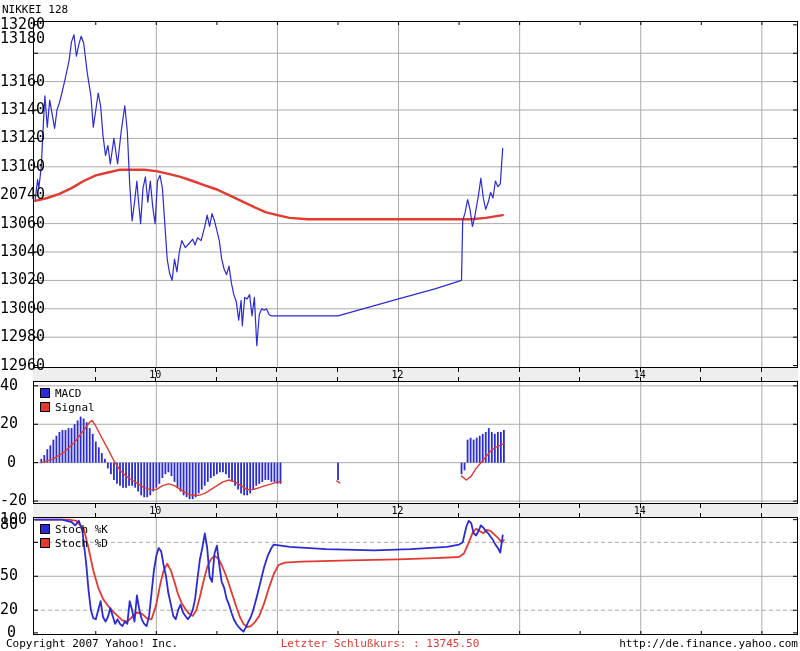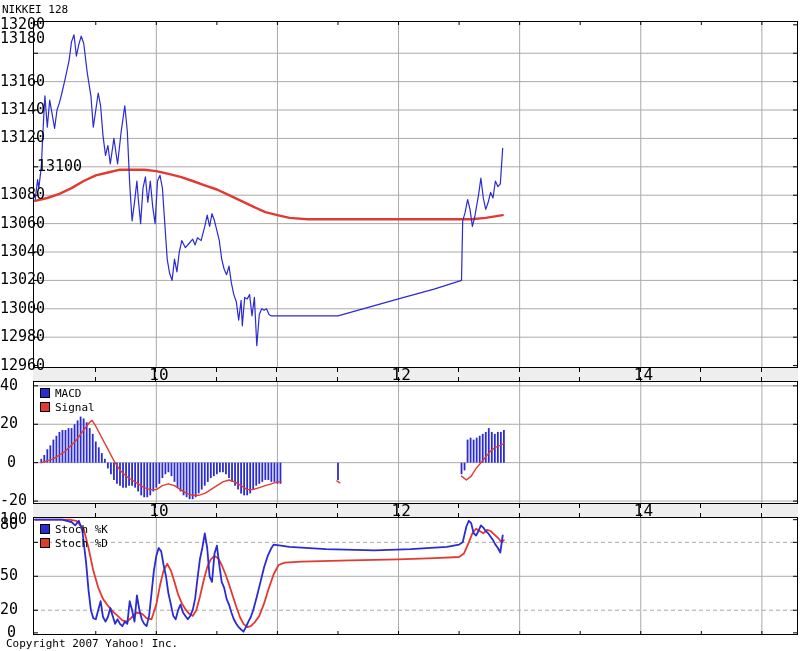--- a/index.html
+++ b/index.html
@@ -6,21 +6,21 @@
   #root{position:relative;width:800px;height:651px;background:#ffffff;overflow:hidden;
         font-family:"DejaVu Sans Mono",monospace;font-size:11px;color:#000;}
   .panel{position:absolute;box-sizing:border-box;background:#fff;}
   #price-panel{left:33px;top:21px;width:765px;height:346px;border:1px solid #000;border-bottom:none;}
   #macd-panel{left:33px;top:382px;width:765px;height:121px;border-left:1px solid #000;border-right:1px solid #000;}
   #stoch-panel{left:33px;top:518px;width:765px;height:117px;border-left:1px solid #000;border-right:1px solid #000;border-bottom:1px solid #000;}
   .strip{position:absolute;left:33px;width:765px;height:15px;box-sizing:border-box;
          border-top:1px solid #000;border-bottom:1px solid #000;background:#eeeeee;}
   #strip1{top:367px;}
   #strip2{top:503px;}
-  .xlab{position:absolute;top:0;line-height:13px;font-size:16px;}
+  .xlab{position:absolute;top:0;line-height:13px;font-size:10px;}
   .stick{position:absolute;width:1px;background:#000;}
   .ylab{position:absolute;left:0;width:16px;text-align:right;line-height:13px;font-size:15px;}
   .hdr{position:absolute;top:3px;line-height:14px;white-space:pre;}
   .ftr{position:absolute;top:637px;line-height:14px;white-space:pre;}
   .legend{position:absolute;z-index:5;}
   .lrow{height:14px;line-height:14px;white-space:pre;}
   .sq{display:inline-block;width:8px;height:8px;border:1px solid #000;margin-right:5px;vertical-align:-1px;}
   svg{display:block;}
 </style>
 </head>
@@ -316,28 +316,30 @@
         <path d="M1.2 1.7 L35.1 1.7 L42.4 2.8 L49.7 10.8 L54.5 30.0 L59.3 52.6 L64.2 69.6 L69.0 80.9 L73.9 87.7 L78.7 93.4 L83.6 97.9 L88.4 102.4 L93.3 103.6 L98.1 99.0 L102.9 94.5 L107.8 95.6 L112.6 100.2 L117.5 101.3 L122.3 86.6 L126.0 67.3 L129.6 52.6 L133.2 45.8 L136.9 52.6 L140.5 63.9 L144.1 76.4 L147.8 85.4 L151.4 91.1 L155.0 95.6 L158.7 97.9 L162.3 92.2 L165.9 78.7 L169.6 62.8 L173.2 49.2 L176.8 41.3 L180.5 37.9 L184.1 40.2 L187.7 47.0 L191.4 56.0 L195.0 66.2 L198.6 77.5 L202.3 88.8 L205.9 99.0 L209.5 105.8 L213.2 109.2 L216.8 108.1 L220.4 104.7 L225.3 97.9 L230.1 85.4 L235.0 69.6 L239.8 56.0 L244.6 47.0 L250.7 44.7 L267.7 43.6 L316.1 42.4 L364.5 41.3 L400.9 40.2 L425.1 39.0 L429.9 35.6 L434.8 24.3 L438.4 15.3 L442.1 10.8 L445.7 13.0 L449.3 15.3 L453.0 11.9 L456.6 13.0 L460.2 16.4 L463.9 19.8 L467.5 24.3 L469.9 22.1" fill="none" stroke="#e23a31" stroke-width="1.8" stroke-linejoin="round" stroke-linecap="round"></path>
         <path d="M1.2 1.7 L27.9 1.7 L37.5 4.0 L41.2 7.4 L44.8 2.8 L48.4 13.0 L52.1 44.7 L54.5 71.9 L56.9 92.2 L59.3 100.2 L61.8 101.3 L64.2 92.2 L66.6 83.2 L69.0 99.0 L71.5 103.6 L73.9 99.0 L76.3 90.0 L78.7 97.9 L81.1 105.8 L83.6 101.3 L86.0 105.8 L88.4 108.1 L90.8 103.6 L93.3 105.8 L95.7 83.2 L98.1 92.2 L100.5 103.6 L102.9 77.5 L105.4 92.2 L107.8 101.3 L110.2 105.8 L112.6 108.1 L115.1 97.9 L117.5 75.3 L119.9 52.6 L122.3 37.9 L124.7 30.0 L127.2 33.4 L129.6 47.0 L132.0 58.3 L134.4 75.3 L136.9 86.6 L139.3 97.9 L141.7 101.3 L144.1 92.2 L146.5 86.6 L149.0 94.5 L151.4 97.9 L153.8 101.3 L156.2 97.9 L158.7 92.2 L161.1 80.9 L163.5 60.5 L165.9 41.3 L168.3 30.0 L170.8 15.3 L173.2 30.0 L175.6 58.3 L178.0 63.9 L180.5 35.6 L182.9 27.7 L185.3 47.0 L187.7 63.9 L190.1 69.6 L192.6 80.9 L195.0 86.6 L197.4 94.5 L199.8 101.3 L202.3 105.8 L204.7 109.2 L207.1 111.5 L209.5 113.7 L211.9 109.2 L214.4 103.6 L216.8 99.0 L219.2 92.2 L222.8 78.7 L226.5 63.9 L230.1 49.2 L233.7 37.9 L237.4 30.0 L239.8 26.6 L255.5 28.9 L291.9 31.1 L340.3 32.3 L376.7 31.1 L413.0 28.9 L425.1 26.6 L428.7 24.3 L432.4 8.5 L434.8 2.8 L437.2 5.1 L439.6 15.3 L442.1 17.5 L444.5 13.0 L446.9 7.4 L449.3 9.6 L451.7 13.0 L454.2 15.3 L456.6 18.7 L459.0 22.1 L461.4 26.6 L463.9 30.0 L466.3 34.5 L468.7 17.5" fill="none" stroke="#2b2bd4" stroke-width="1.8" stroke-linejoin="round" stroke-linecap="round"></path>
       </svg>
   </div>
   <div class="legend" style="left:40px;top:523px;">
     <div class="lrow"><span class="sq" style="background: rgb(43, 43, 212);"></span><span>Stoch %K</span></div>
     <div class="lrow"><span class="sq" style="background: rgb(226, 58, 49);"></span><span>Stoch %D</span></div>
   </div>
 
   <div class="ftr" style="left:6px;">Copyright 2007 Yahoo! Inc.</div>
+  <div class="ftr" id="footer-center" style="left: 0px; width: 760px; text-align: center; color: rgb(226, 58, 49);">Letzter Schlußkurs: : 13745.50</div>
+  <div class="ftr" style="right:2px;">http://de.finance.yahoo.com</div>
 
 <div class="ylab" style="top: 17.8395px;">13200</div>
     <div class="ylab" style="top: 32px;">13180</div>
     <div class="ylab" style="top: 74.6296px;">13160</div>
     <div class="ylab" style="top: 103.025px;">13140</div>
     <div class="ylab" style="top: 131.42px;">13120</div>
-    <div class="ylab" style="top: 159.815px; padding-left: 37px;">13100</div>
-    <div class="ylab" style="top: 188.21px;">13080</div>
+    <div class="ylab" style="top: 159.815px;">13100</div>
+    <div class="ylab" style="top: 188.21px;">20740</div>
     <div class="ylab" style="top: 216.605px;">13060</div>
     <div class="ylab" style="top: 245px;">13040</div>
     <div class="ylab" style="top: 273.395px;">13020</div>
     <div class="ylab" style="top: 301.79px;">13000</div>
     <div class="ylab" style="top: 330.185px;">12980</div>
     <div class="ylab" style="top: 358.58px; text-align: right;">12960</div>
     <div class="ylab" style="top: 378.841px;">40</div>
     <div class="ylab" style="top: 417.254px;">20</div>
     <div class="ylab" style="top: 455.667px;">0</div>
     <div class="ylab" style="top: 494.079px;">-20</div>

